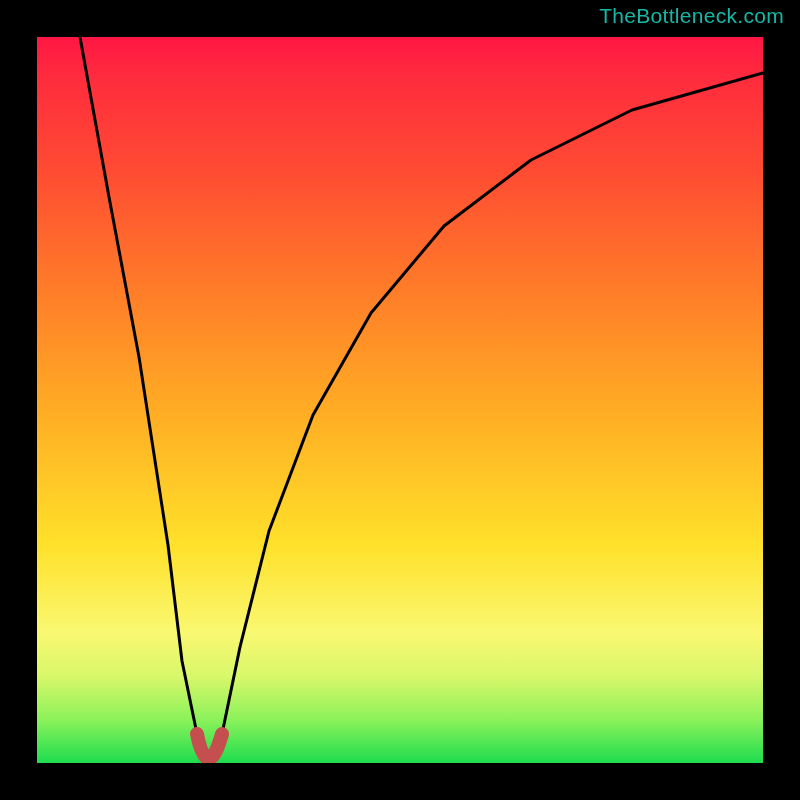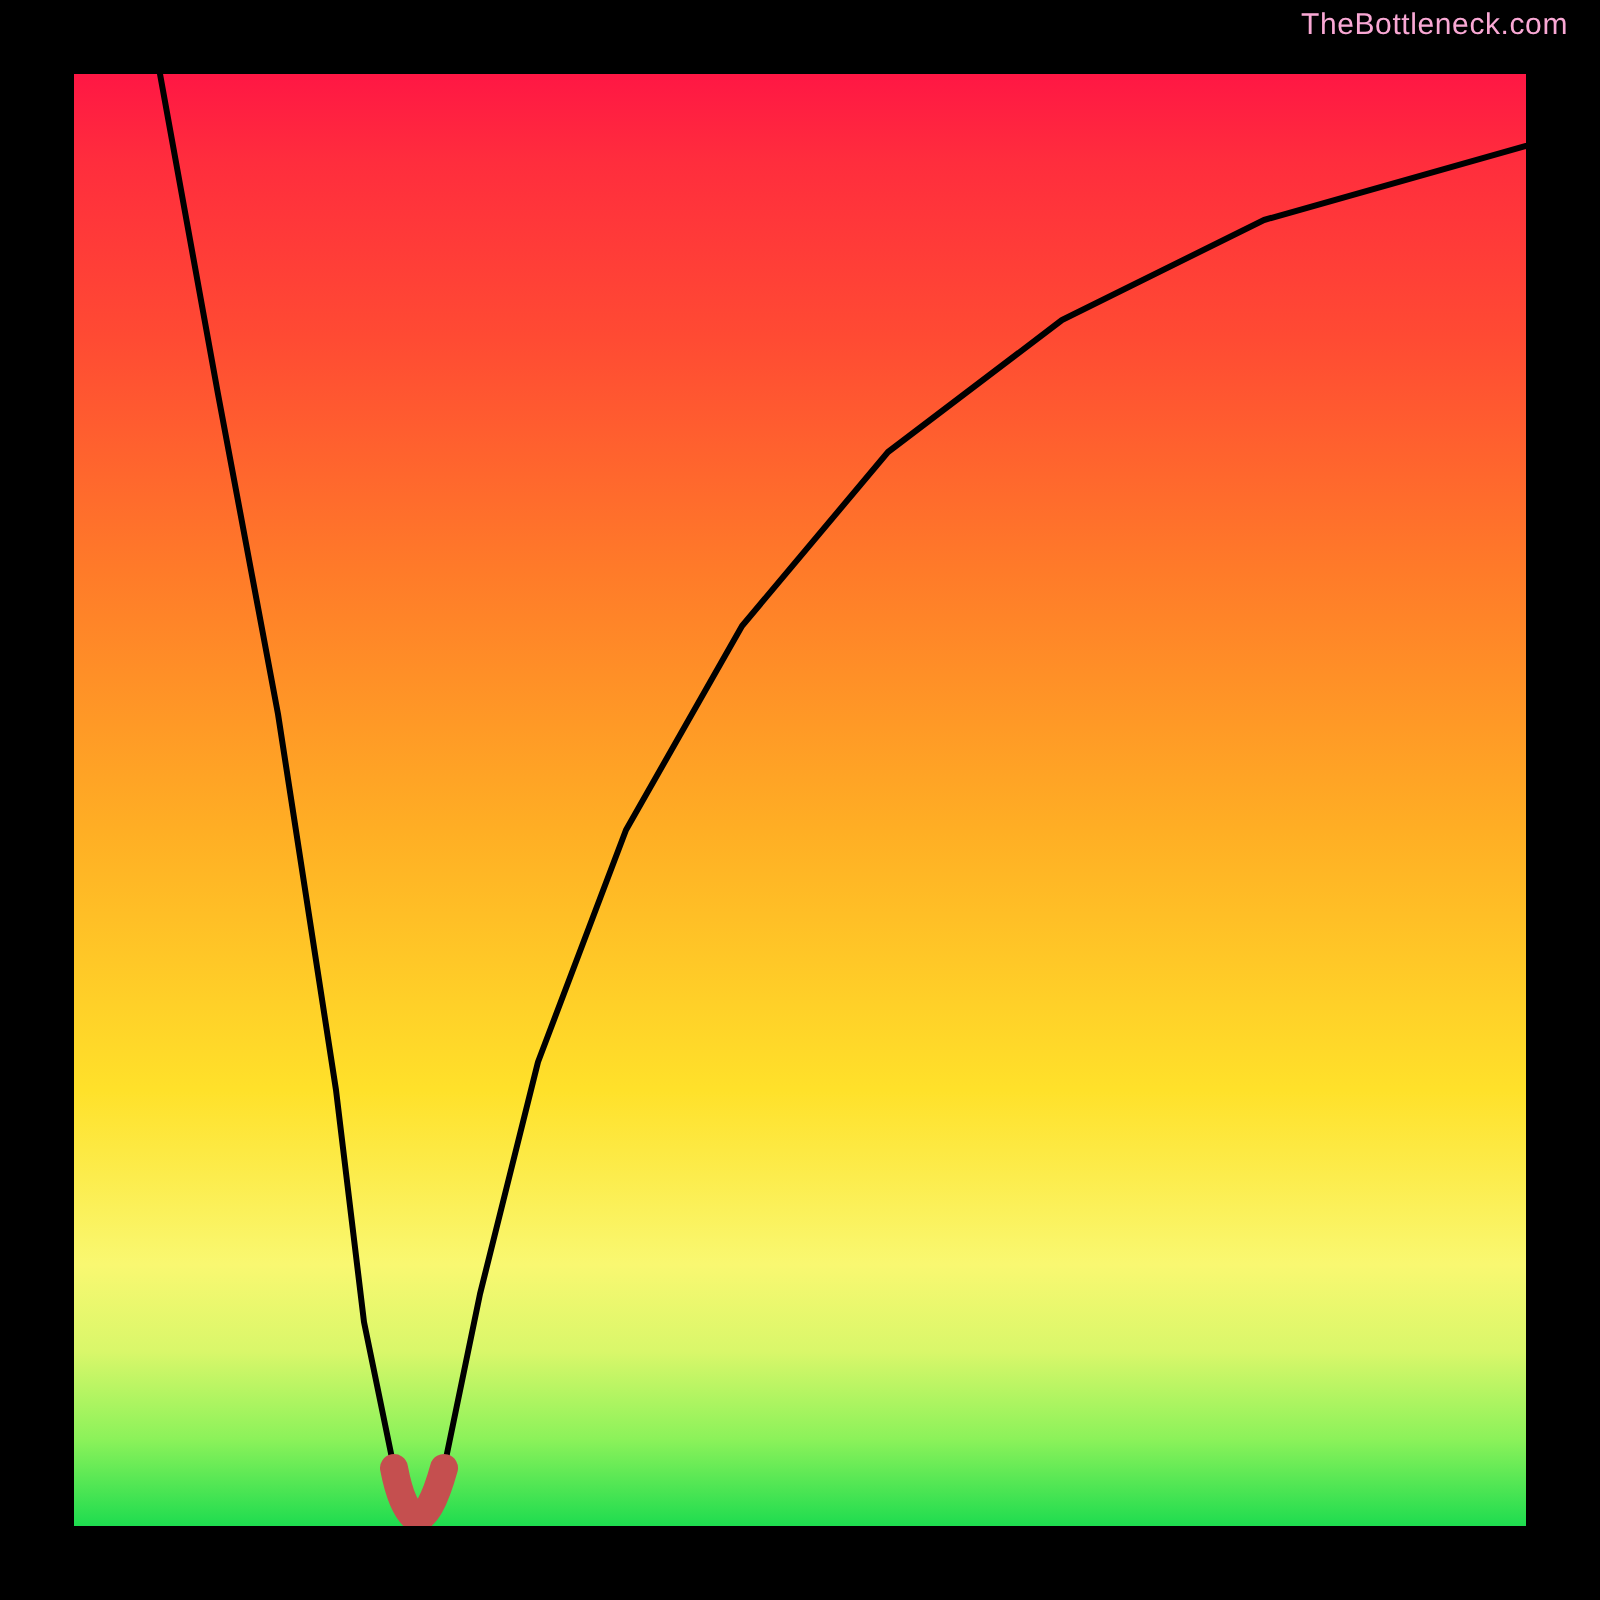--- a/index.html
+++ b/index.html
@@ -52,22 +52,22 @@
     position: absolute;
     left: 0;
     top: 0;
     width: 726px;
     height: 726px;
   }
   .watermark {
     position: absolute;
     top: 4px;
     right: 16px;
-    color: #f9a8d4;
-    font-size: 15px;
+    color: #14b8a6;
+    font-size: 21px;
     letter-spacing: 0.3px;
     font-weight: 400;
   }
 </style>
 </head>
 <body>
 
 <div class="frame">
 
   <div class="watermark">TheBottleneck.com</div>

